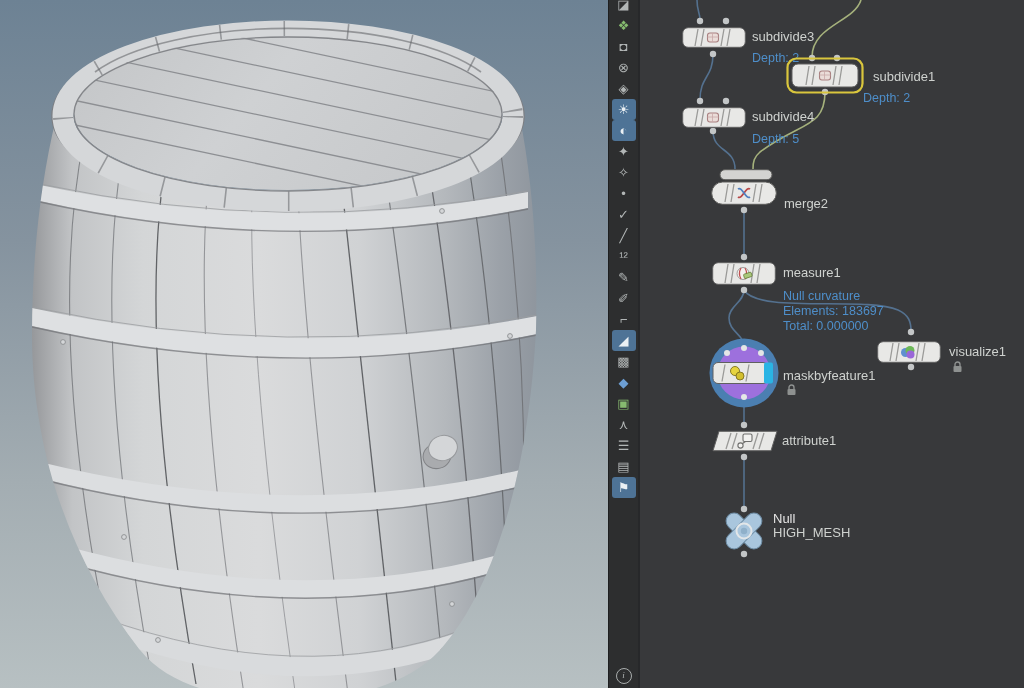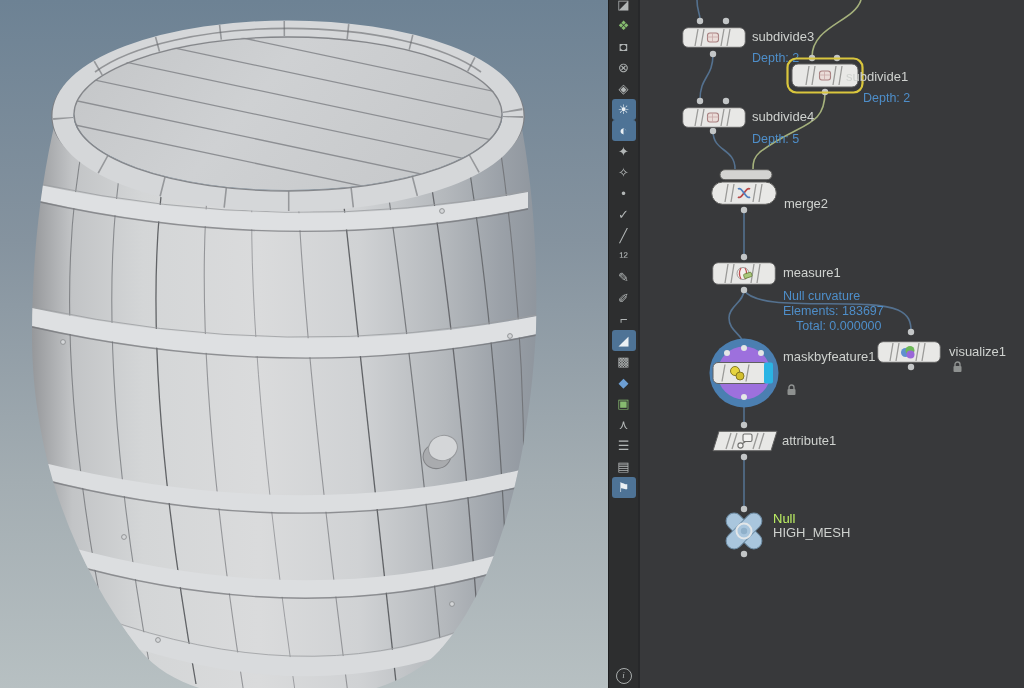--- a/index.html
+++ b/index.html
@@ -25,21 +25,21 @@
   .tb-spacer{flex:1 1 auto;}
 
   
   .network-editor{position:absolute;left:640px;top:0;width:384px;height:688px;
       background:#38393b;overflow:hidden;}
   .network-editor svg.wires{position:absolute;left:0;top:0;}
   .node{position:absolute;}
   .node svg{display:block;}
   .node-label{position:absolute;font-size:13px;color:#cfd2cf;white-space:nowrap;}
   .node-comment{position:absolute;font-size:12.5px;color:#4e8ec9;white-space:nowrap;}
-  .null-type-label{position:absolute;font-size:13px;color:#bef264;white-space:nowrap;}
+  .null-type-label{position:absolute;font-size:13px;color:#e5e5e5;white-space:nowrap;}
   .lock{position:absolute;}
 </style>
 </head>
 <body>
 
 <div class="app">
 
   <div class="viewport">
     <svg width="608" height="688" viewBox="0 0 608 688">
       <defs>
@@ -239,21 +239,21 @@
       <svg width="78" height="37" viewBox="0 0 78 37">
         <rect x="1.5" y="1.5" width="75" height="34" rx="9" fill="none" stroke="#d9c63d" stroke-width="2.2"></rect>
         <rect x="6" y="7" width="66" height="23" rx="6" fill="#e8e8e6" stroke="#606060" stroke-width="1"></rect>
         <path d="M20,28 L23,9 M26,28 L29,9 M50,9 L47,28 M56,9 L53,28" stroke="#9a9a98" stroke-width="1.3" fill="none"></path>
         <g transform="translate(39,18.5)">
           <rect x="-5.5" y="-4.5" width="11" height="9" rx="2.5" fill="#eadcd8" stroke="#a98080" stroke-width="1.1"></rect>
           <path d="M-5.5,-0.5 h11 M-0.5,-4.5 v9" stroke="#c9a8a8" stroke-width="0.8"></path>
         </g>
       </svg>
     </div>
-    <div class="node-label" style="left:206px;top:69px">subdivide1</div>
+    <div class="node-label" style="left:233px;top:69px">subdivide1</div>
     <div class="node-comment" style="left:223px;top:91px">Depth: 2</div>
 
     <div class="node" style="left:42px;top:107px">
       <svg width="64" height="21" viewBox="0 0 64 21">
         <rect x="0.7" y="0.7" width="62.6" height="19.6" rx="5.5" fill="#e8e8e6" stroke="#606060" stroke-width="1"></rect>
         <path d="M13,19 L16,2 M19,19 L22,2 M42,2 L39,19 M48,2 L45,19" stroke="#9a9a98" stroke-width="1.3" fill="none"></path>
         <g transform="translate(31,10.5)">
           <rect x="-5.5" y="-4.5" width="11" height="9" rx="2.5" fill="#eadcd8" stroke="#a98080" stroke-width="1.1"></rect>
           <path d="M-5.5,-0.5 h11 M-0.5,-4.5 v9" stroke="#c9a8a8" stroke-width="0.8"></path>
         </g>
@@ -282,42 +282,42 @@
         <g transform="translate(31,11.5)">
           <circle r="6" fill="#f4f0ee" stroke="#8a8886" stroke-width="0.8"></circle>
           <path d="M-2,-5.5 C-4,-2 -4,2 -2,5.5 M2,-5.5 C4,-2 4,2 2,5.5" stroke="#c05050" stroke-width="1.2" fill="none"></path>
           <rect x="0" y="1" width="8" height="4.5" rx="1" fill="#a9c77a" stroke="#5f7a30" stroke-width="0.7" transform="rotate(-18)"></rect>
         </g>
       </svg>
     </div>
     <div class="node-label" style="left:143px;top:265px">measure1</div>
     <div class="node-comment" style="left:143px;top:289px">Null curvature</div>
     <div class="node-comment" style="left:143px;top:304px">Elements: 183697</div>
-    <div class="node-comment" style="left:156px;top:319px">Total: 0.000000</div>
+    <div class="node-comment" style="left:143px;top:319px">Total: 0.000000</div>
 
     <div class="node" style="left:69px;top:338px">
       <svg width="70" height="70" viewBox="0 0 70 70">
         <circle cx="35" cy="35" r="34.5" fill="#4b7fb1"></circle>
         <circle cx="35" cy="35" r="26.5" fill="#9d70dd"></circle>
         <g fill="#e4e6e6">
           <circle cx="18" cy="15" r="3"></circle>
             <circle cx="35" cy="10" r="3"></circle>
           <circle cx="52" cy="15" r="3"></circle>
             <circle cx="35" cy="59" r="3"></circle>
         </g>
         <rect x="4" y="24.5" width="55" height="21" rx="5" fill="#e8e8e6" stroke="#606060" stroke-width="1"></rect>
         <rect x="55" y="24.5" width="9" height="21" rx="2" fill="#2ab4e4"></rect>
         <path d="M13,43.5 L16,26.5 M40,26.5 L37,43.5" stroke="#9a9a98" stroke-width="1.3" fill="none"></path>
         <g transform="translate(28,35)">
           <circle cx="-2" cy="-2" r="4.5" fill="#e6d33e" stroke="#7c6f1d" stroke-width="0.9"></circle>
           <circle cx="3" cy="3" r="4" fill="#d2bf2e" stroke="#7c6f1d" stroke-width="0.9"></circle>
         </g>
       </svg>
     </div>
-    <div class="node-label" style="left:143px;top:349px">maskbyfeature1</div>
+    <div class="node-label" style="left:143px;top:368px">maskbyfeature1</div>
     <svg class="lock" style="left:146px;top:384px" width="11" height="12" viewBox="0 0 11 12">
       <path d="M3,5 V3.5 a2.5,2.5 0 0 1 5,0 V5" fill="none" stroke="#8e9190" stroke-width="1.4"></path>
       <rect x="1.5" y="5" width="8" height="6" rx="1" fill="#8e9190"></rect>
     </svg>
 
     <div class="node" style="left:237px;top:341px">
       <svg width="64" height="22" viewBox="0 0 64 22">
         <rect x="0.7" y="0.7" width="62.6" height="20.6" rx="5.5" fill="#e8e8e6" stroke="#606060" stroke-width="1"></rect>
         <path d="M13,20 L16,2 M19,20 L22,2 M42,2 L39,20 M48,2 L45,20" stroke="#9a9a98" stroke-width="1.3" fill="none"></path>
         <g transform="translate(31,11)">

